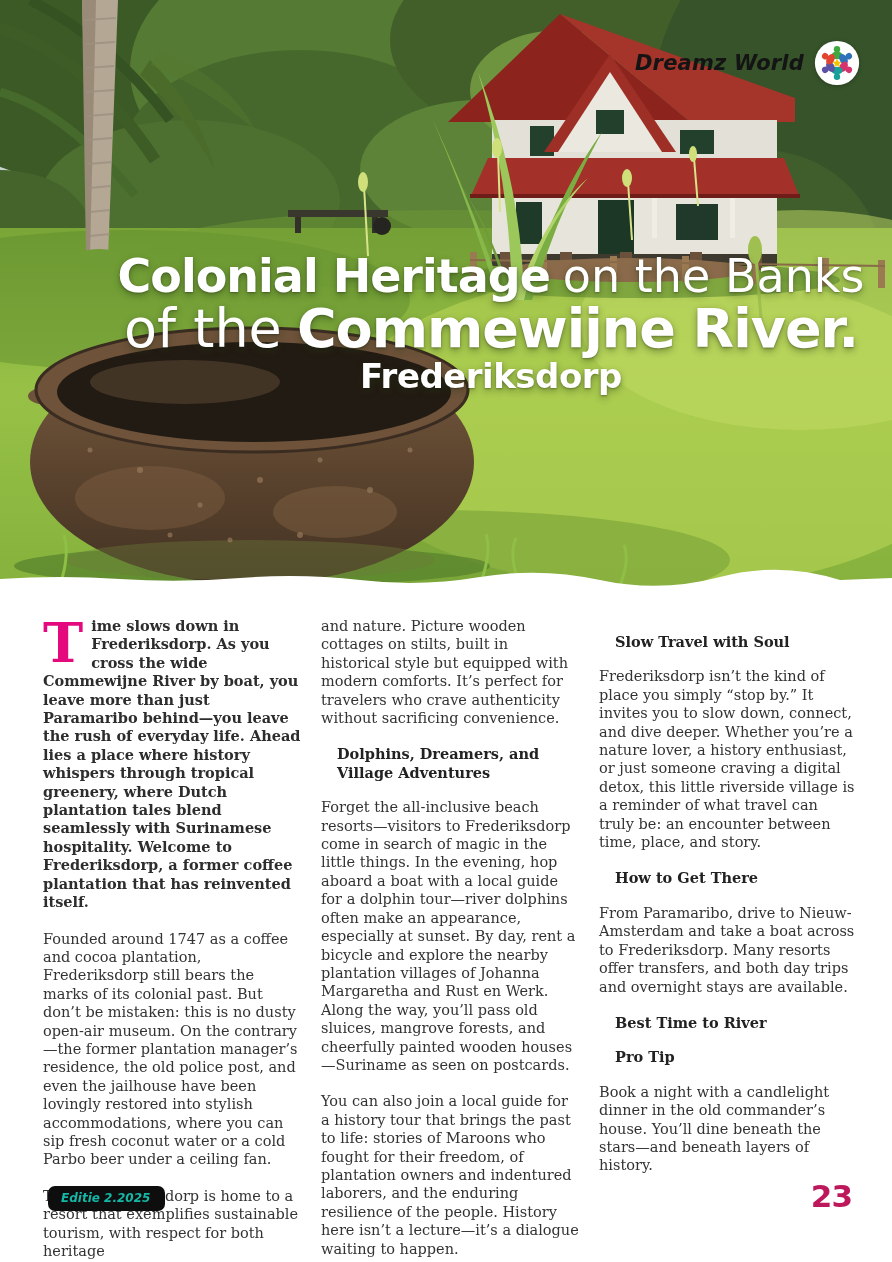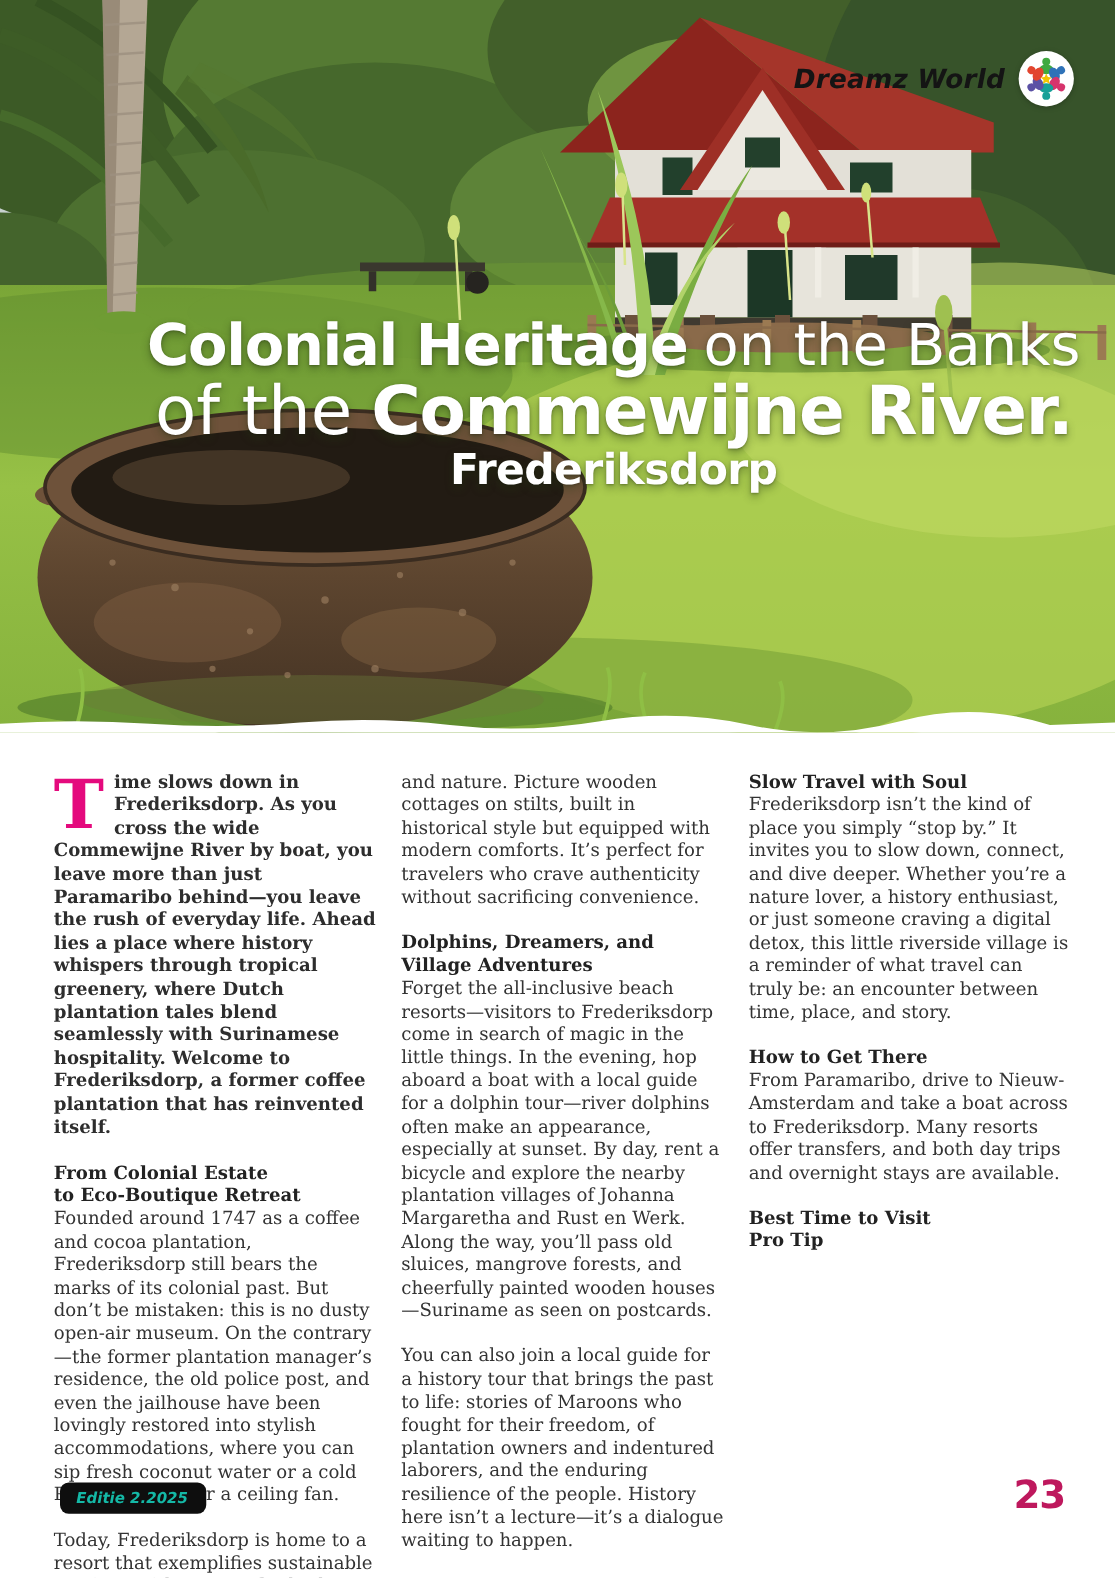--- a/index.html
+++ b/index.html
@@ -23,21 +23,21 @@
   .t3{font-size:34px;line-height:40px;font-weight:bold;letter-spacing:-.5px;}
   .bold{font-weight:bold;letter-spacing:-1px;}
   .light{font-weight:normal;}
   .sp{display:inline-block;width:.28em;}
 
   
   .content{position:absolute;top:617px;left:43px;display:flex;gap:20px;
     color:#333;font-size:14.5px;line-height:18.4px;}
   .col{width:258px;}
   .col p{margin:0 0 18px 0;}
-  .col h3{margin:0;font-size:14.5px;line-height:18.4px;font-weight:bold;color:#222;
+  .col h3{margin:16px;font-size:14.5px;line-height:18.4px;font-weight:bold;color:#222;
     white-space:pre-line;}
   .intro{font-weight:bold;color:#2d2d2d;}
   .dropcap{float:left;color:#e40a7d;font-size:54px;line-height:42px;font-weight:bold;
     padding:5px 8px 0 0;}
 
   
   .edition{position:absolute;left:48px;top:1186px;background:#0e0e0e;color:#14b8a6;
     font-family:"DejaVu Sans",sans-serif;font-weight:bold;font-style:italic;
     font-size:12px;padding:5px 15px 6px 13px;border-radius:7px;}
   .pagenum{position:absolute;right:40px;top:1178px;font-family:"DejaVu Sans",sans-serif;
@@ -249,41 +249,40 @@
       <div class="t1"><span class="bold">Colonial Heritage</span><span class="sp"></span><span class="light">on the Banks</span></div>
       <div class="t2"><span class="light">of the</span><span class="sp"></span><span class="bold">Commewijne River.</span></div>
       <div class="t3">Frederiksdorp</div>
     </div>
   </div>
 
   <div class="content">
 
     <div class="col">
       <p class="intro"><span class="dropcap">T</span><span>ime slows down in Frederiksdorp. As you cross the wide Commewijne River by boat, you leave more than just Paramaribo behind—you leave the rush of everyday life. Ahead lies a place where history whispers through tropical greenery, where Dutch plantation tales blend seamlessly with Surinamese hospitality. Welcome to Frederiksdorp, a former coffee plantation that has reinvented itself.</span></p>
-      <h3>From Colonial Estate
-to Eco-Boutique Retreat</h3>
       <p>Founded around 1747 as a coffee and cocoa plantation, Frederiksdorp still bears the marks of its colonial past. But don’t be mistaken: this is no dusty open-air museum. On the contrary—the former plantation manager’s residence, the old police post, and even the jailhouse have been lovingly restored into stylish accommodations, where you can sip fresh coconut water or a cold Parbo beer under a ceiling fan.</p>
       <p>Today, Frederiksdorp is home to a resort that exemplifies sustainable tourism, with respect for both heritage</p>
     </div>
 
     <div class="col">
       <p>and nature. Picture wooden cottages on stilts, built in historical style but equipped with modern comforts. It’s perfect for travelers who crave authenticity without sacrificing convenience.</p>
       <h3>Dolphins, Dreamers, and
 Village Adventures</h3>
       <p>Forget the all-inclusive beach resorts—visitors to Frederiksdorp come in search of magic in the little things. In the evening, hop aboard a boat with a local guide for a dolphin tour—river dolphins often make an appearance, especially at sunset. By day, rent a bicycle and explore the nearby plantation villages of Johanna Margaretha and Rust en Werk. Along the way, you’ll pass old sluices, mangrove forests, and cheerfully painted wooden houses—Suriname as seen on postcards.</p>
       <p>You can also join a local guide for a history tour that brings the past to life: stories of Maroons who fought for their freedom, of plantation owners and indentured laborers, and the enduring resilience of the people. History here isn’t a lecture—it’s a dialogue waiting to happen.</p>
     </div>
 
     <div class="col">
       <h3>Slow Travel with Soul</h3>
       <p>Frederiksdorp isn’t the kind of place you simply “stop by.” It invites you to slow down, connect, and dive deeper. Whether you’re a nature lover, a history enthusiast, or just someone craving a digital detox, this little riverside village is a reminder of what travel can truly be: an encounter between time, place, and story.</p>
       <h3>How to Get There</h3>
       <p>From Paramaribo, drive to Nieuw-Amsterdam and take a boat across to Frederiksdorp. Many resorts offer transfers, and both day trips and overnight stays are available.</p>
-      <h3>Best Time to Visit</h3>
+      <h3>Best Time to River</h3>
       <h3>Pro Tip</h3>
+      <p>Book a night with a candlelight dinner in the old commander’s house. You’ll dine beneath the stars—and beneath layers of history.</p>
     </div>
 
   </div>
 
   <div class="edition">Editie 2.2025</div>
   <div class="pagenum">23</div>
 
 </div>
 
 </body></html>

